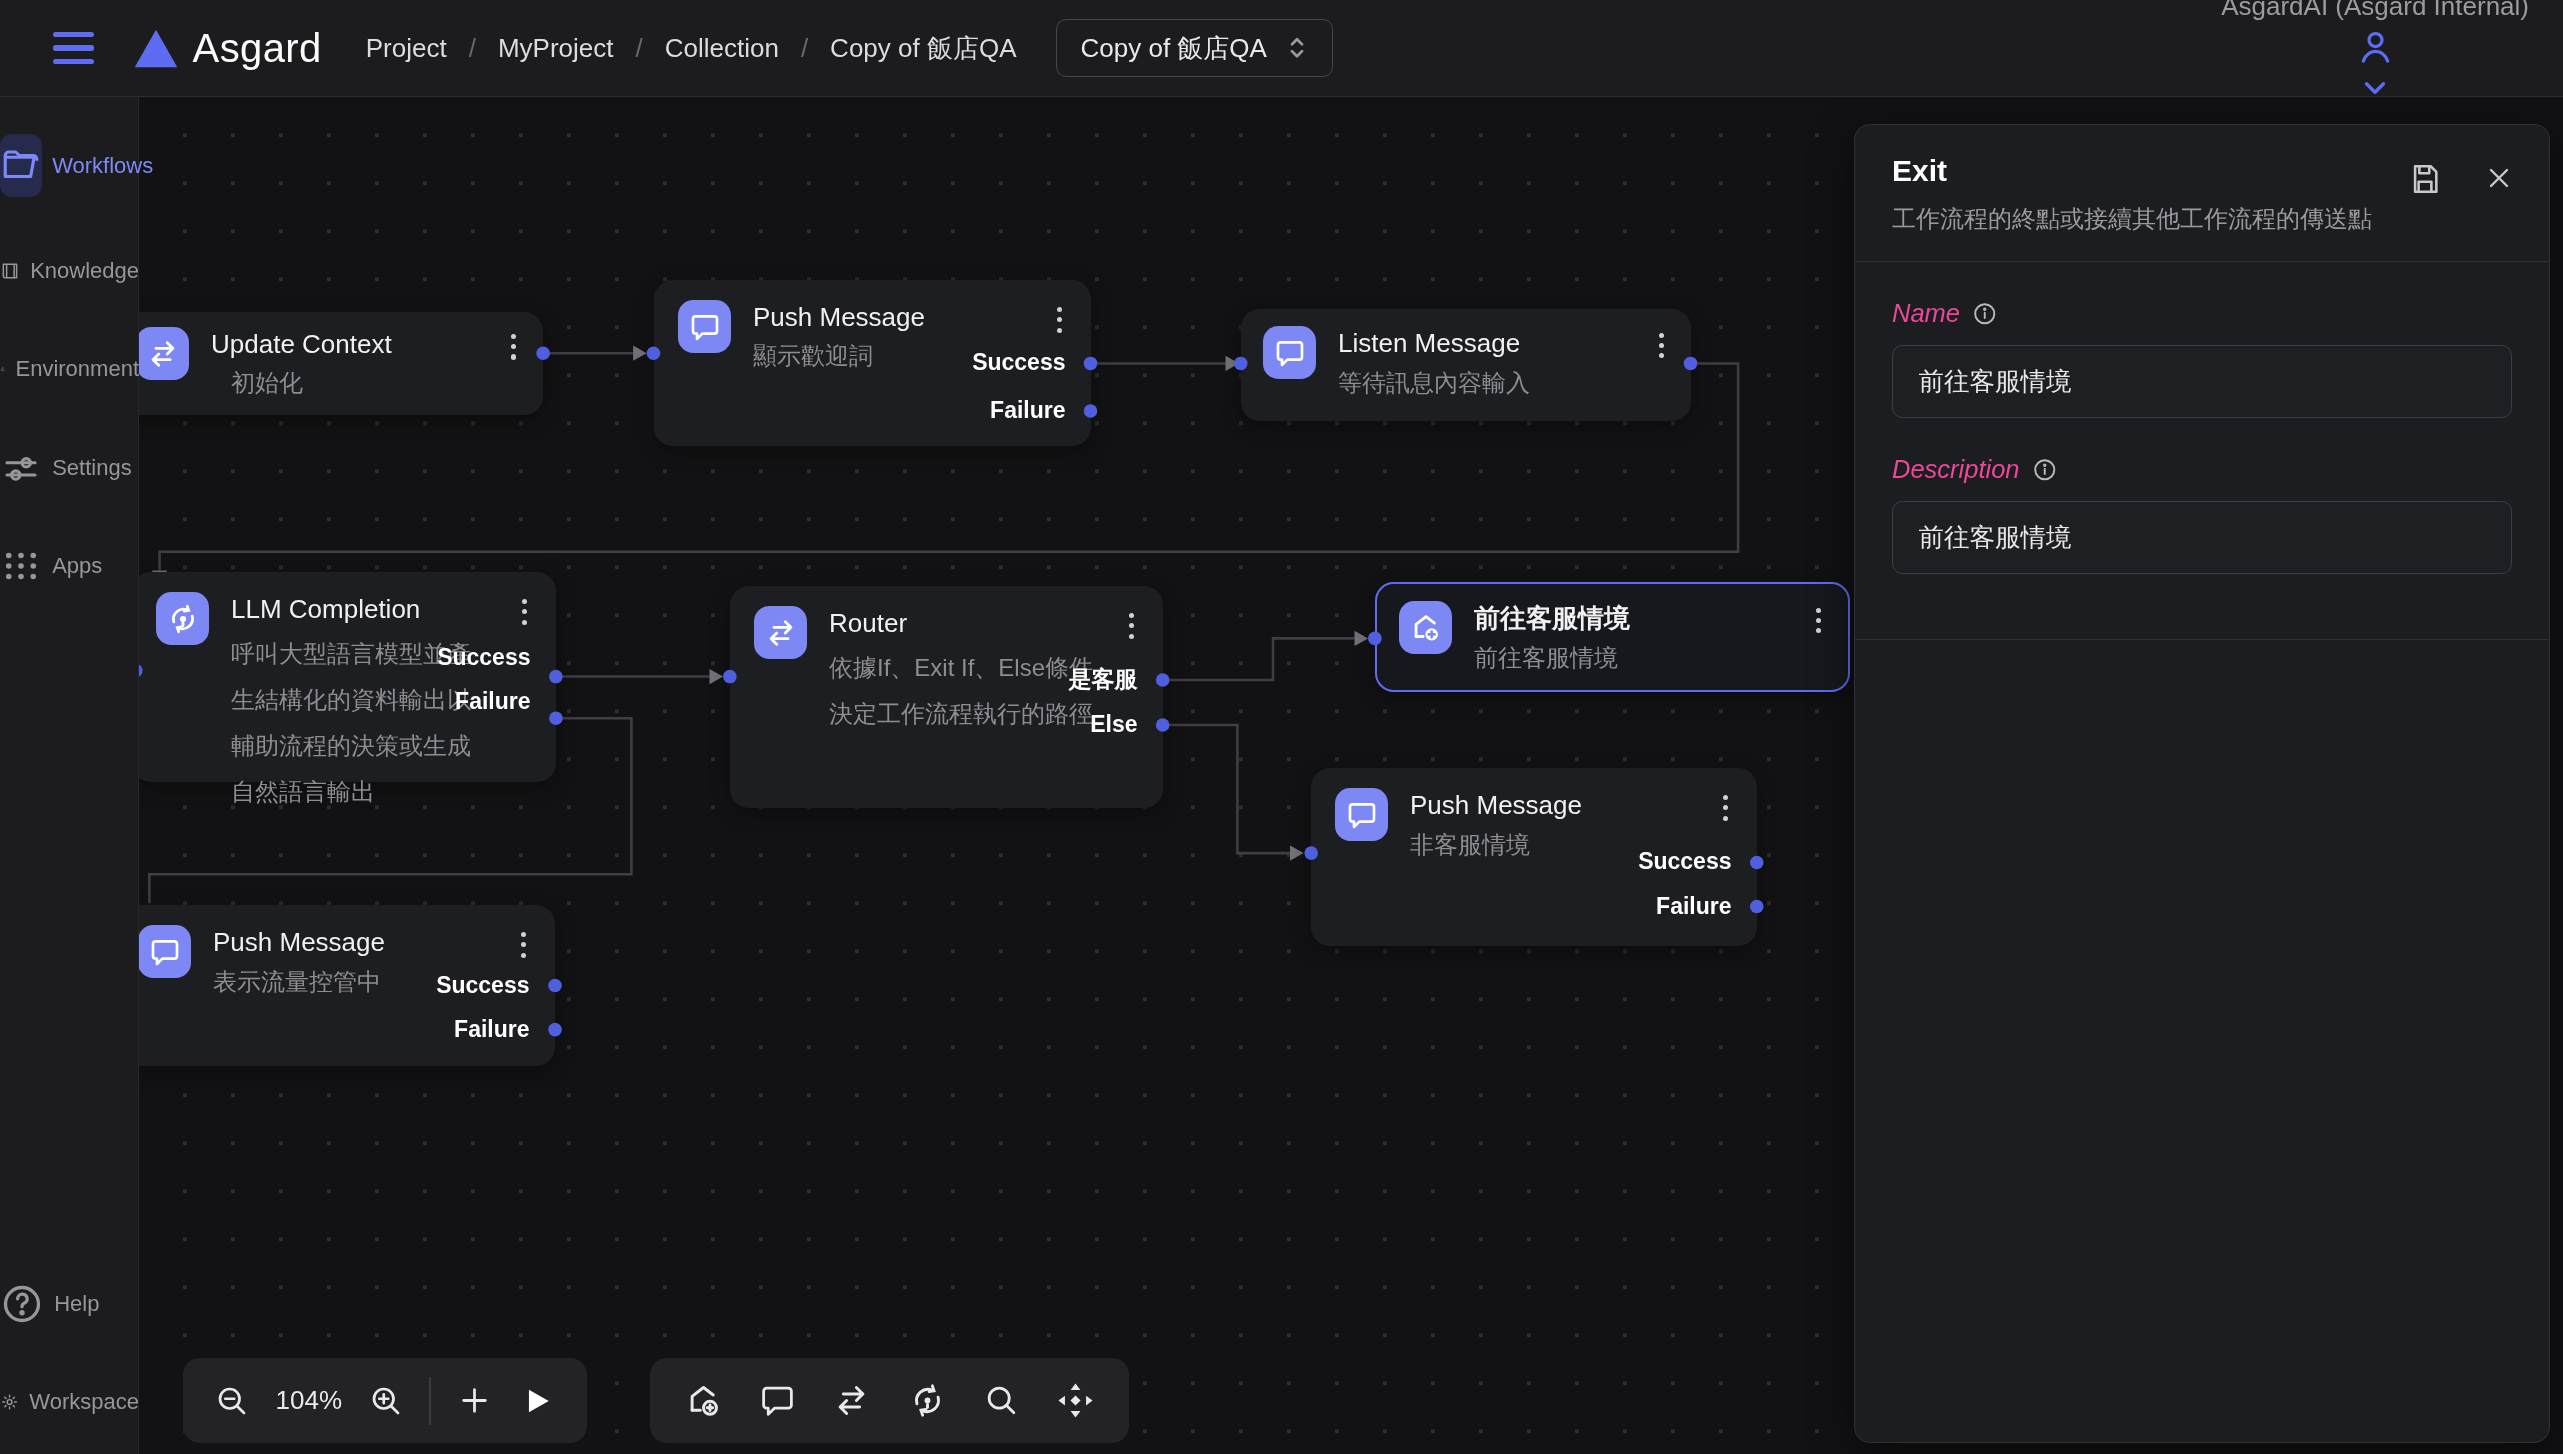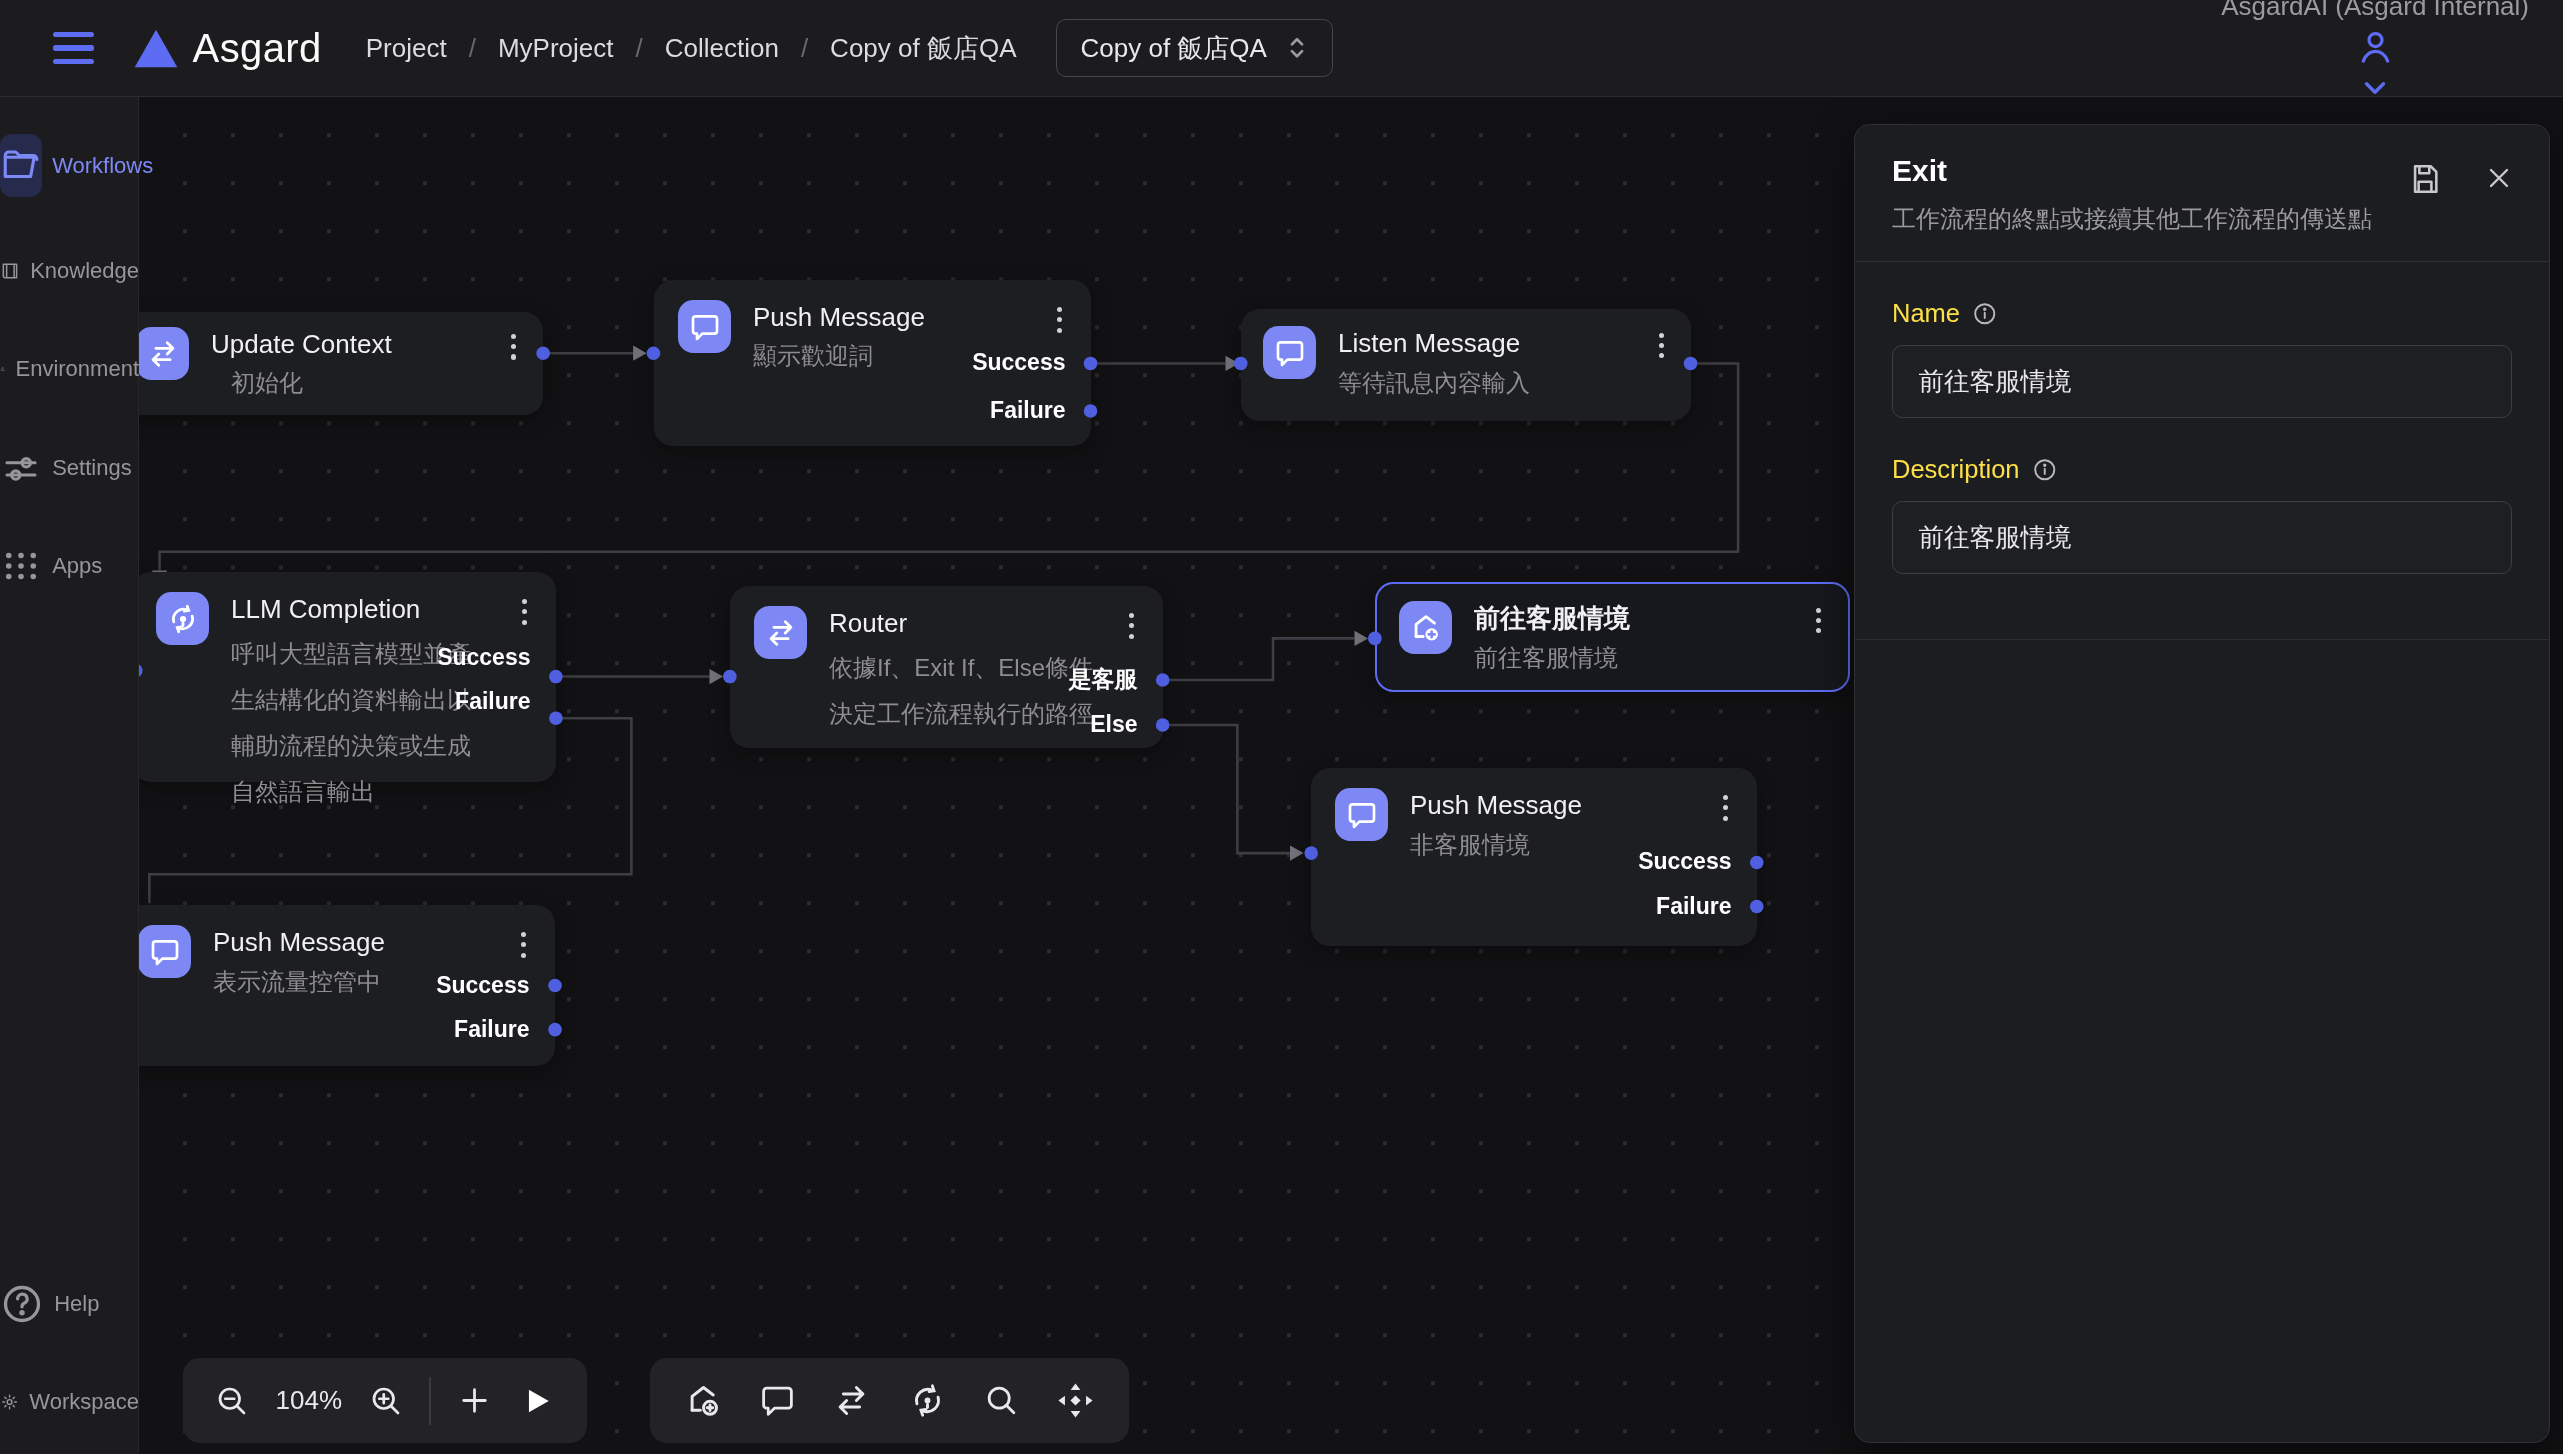--- a/index.html
+++ b/index.html
@@ -65,21 +65,21 @@
   
   .panel { position:absolute; left:1854px; top:124px; width:696px; height:1319px; background:#1c1d20;
            border:1.7px solid #303035; border-radius:15.3px; z-index:20;
            box-shadow:0 10.2px 41px rgba(0,0,0,.55); }
   .p-head { padding:29px 37px 25.5px 37px; position:relative; }
   .p-title { color:#fff; font-size:30px; font-weight:700; }
   .p-desc { color:#9a9a9f; font-size:24px; margin-top:15.3px; }
   .p-actions { position:absolute; right:34px; top:37px; display:flex; gap:41px; }
   .p-div { border-top:1.7px solid #2e2e33; }
   .p-body { padding:25.5px 37px; }
-  .f-label { display:flex; align-items:center; gap:12px; color:#fde047; font-size:25.5px; margin-top:12px; }
+  .f-label { display:flex; align-items:center; gap:12px; color:#ec4899; font-size:25.5px; margin-top:12px;font-style:italic; }
   .f-input { margin-top:17px; width:100%; height:73px; background:#1e1f23; border:1.7px solid #3e3e44;
              border-radius:10.2px; color:#e8e8ea; font-size:25.5px; padding:0 25.5px;
              font-family:"Liberation Sans","DejaVu Sans",sans-serif; outline:none; }
   .mt36 { margin-top:37px; }
   .p-div2 { margin-top:39px; }
 </style>
 </head>
 <body>
 
 <div class="canvas"></div>
@@ -206,21 +206,21 @@
     <div class="kebab">
         <i></i>
         <i></i>
         <i></i>
       </div>
   </div>
   <div class="port-label" style="top:73px;">Success</div>
   <div class="port-label" style="top:117px;">Failure</div>
 </div>
 
-<div class="node" style="left:730px;top:586px;width:433px;height:162px;">
+<div class="node" style="left:730px;top:586px;width:433px;height:222px;">
   <div class="nhead">
     <div class="nicon">
       <svg width="34" height="34" viewBox="0 0 24 24" fill="none" stroke="#fff" stroke-width="2" stroke-linecap="round" stroke-linejoin="round">
           <path d="M7 8h12M15 4l4 4-4 4"></path>
           <path d="M17 16H5M9 12l-4 4 4 4"></path>
         </svg>
     </div>
     <div class="ntext">
       <div class="ntitle">Router</div>
       <div class="nsub" style="width:280px;line-height:46px;">依據If、Exit If、Else條件決定工作流程執行的路徑</div>

